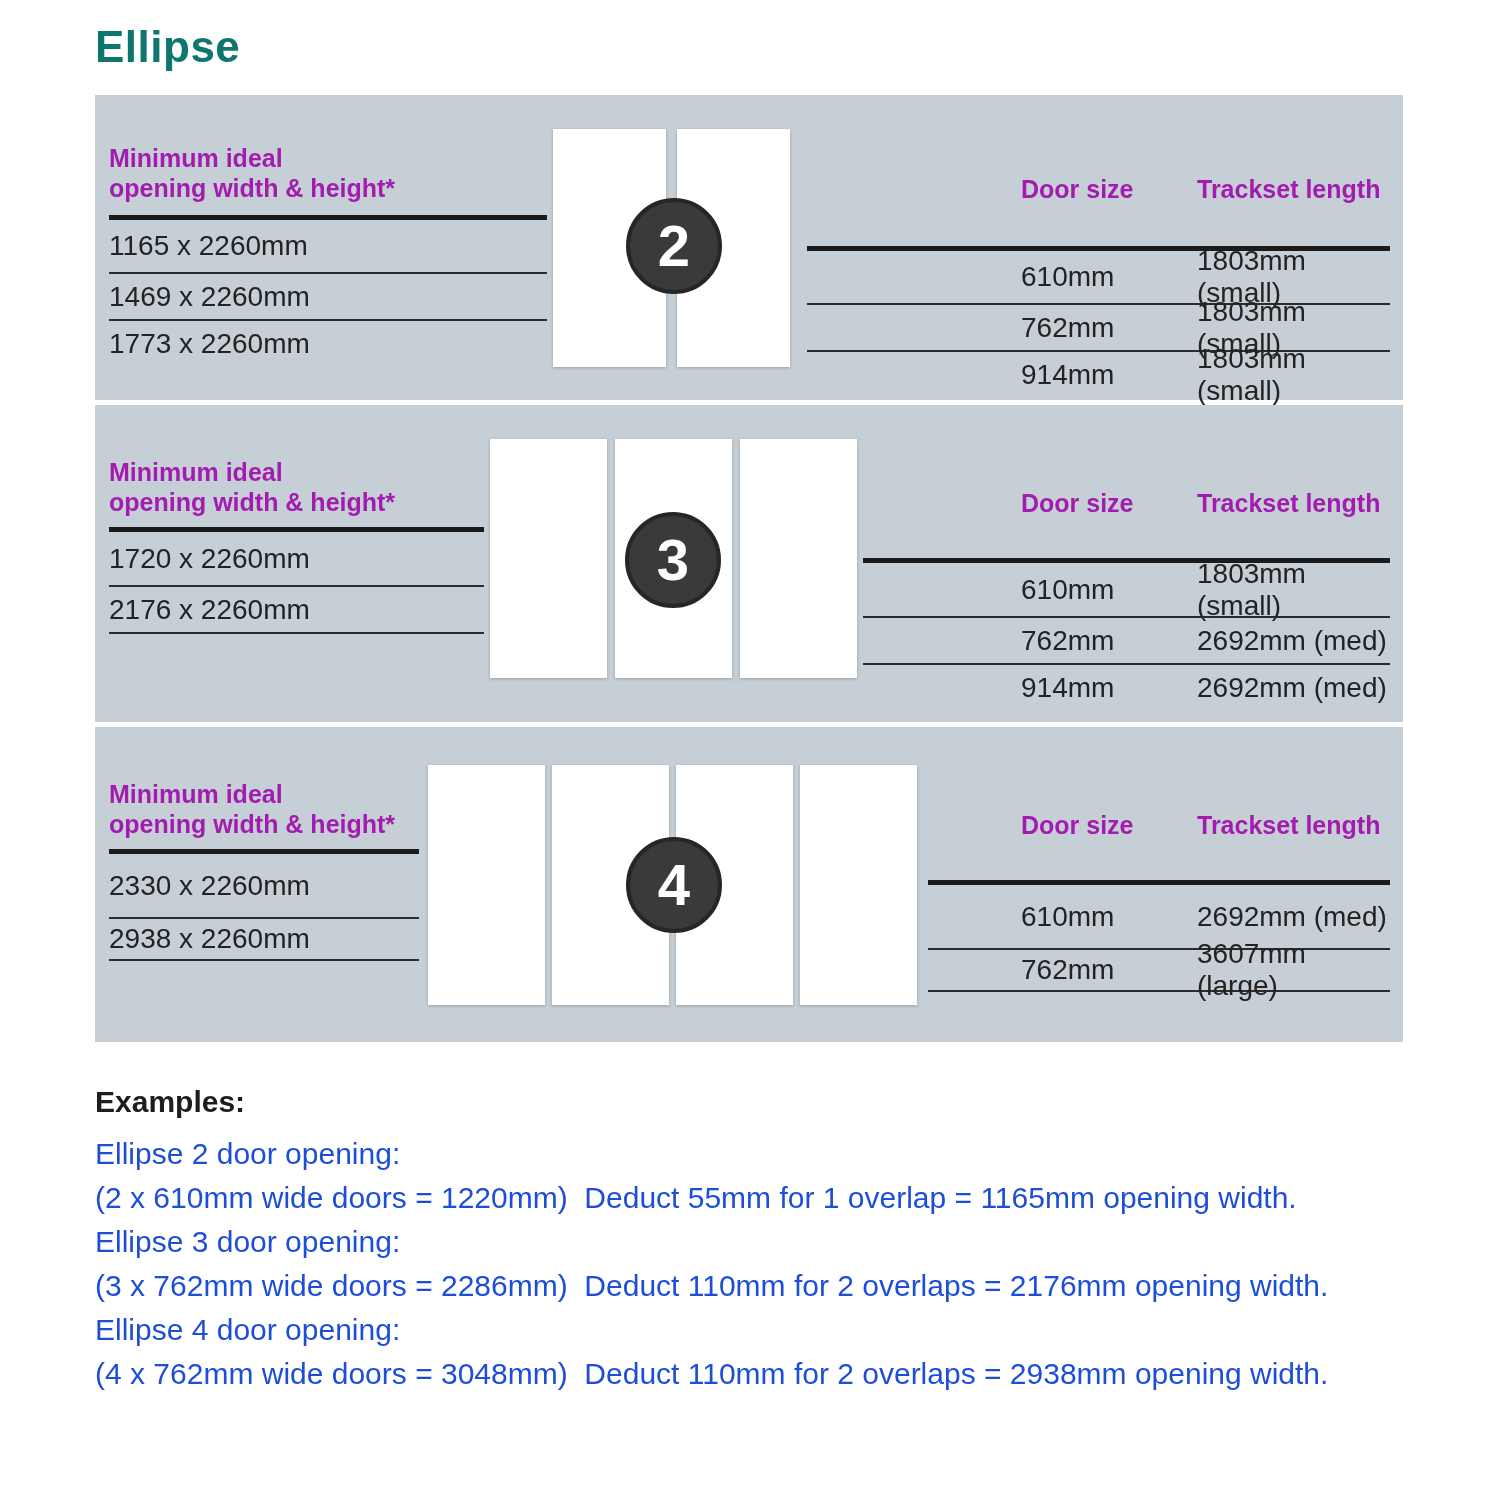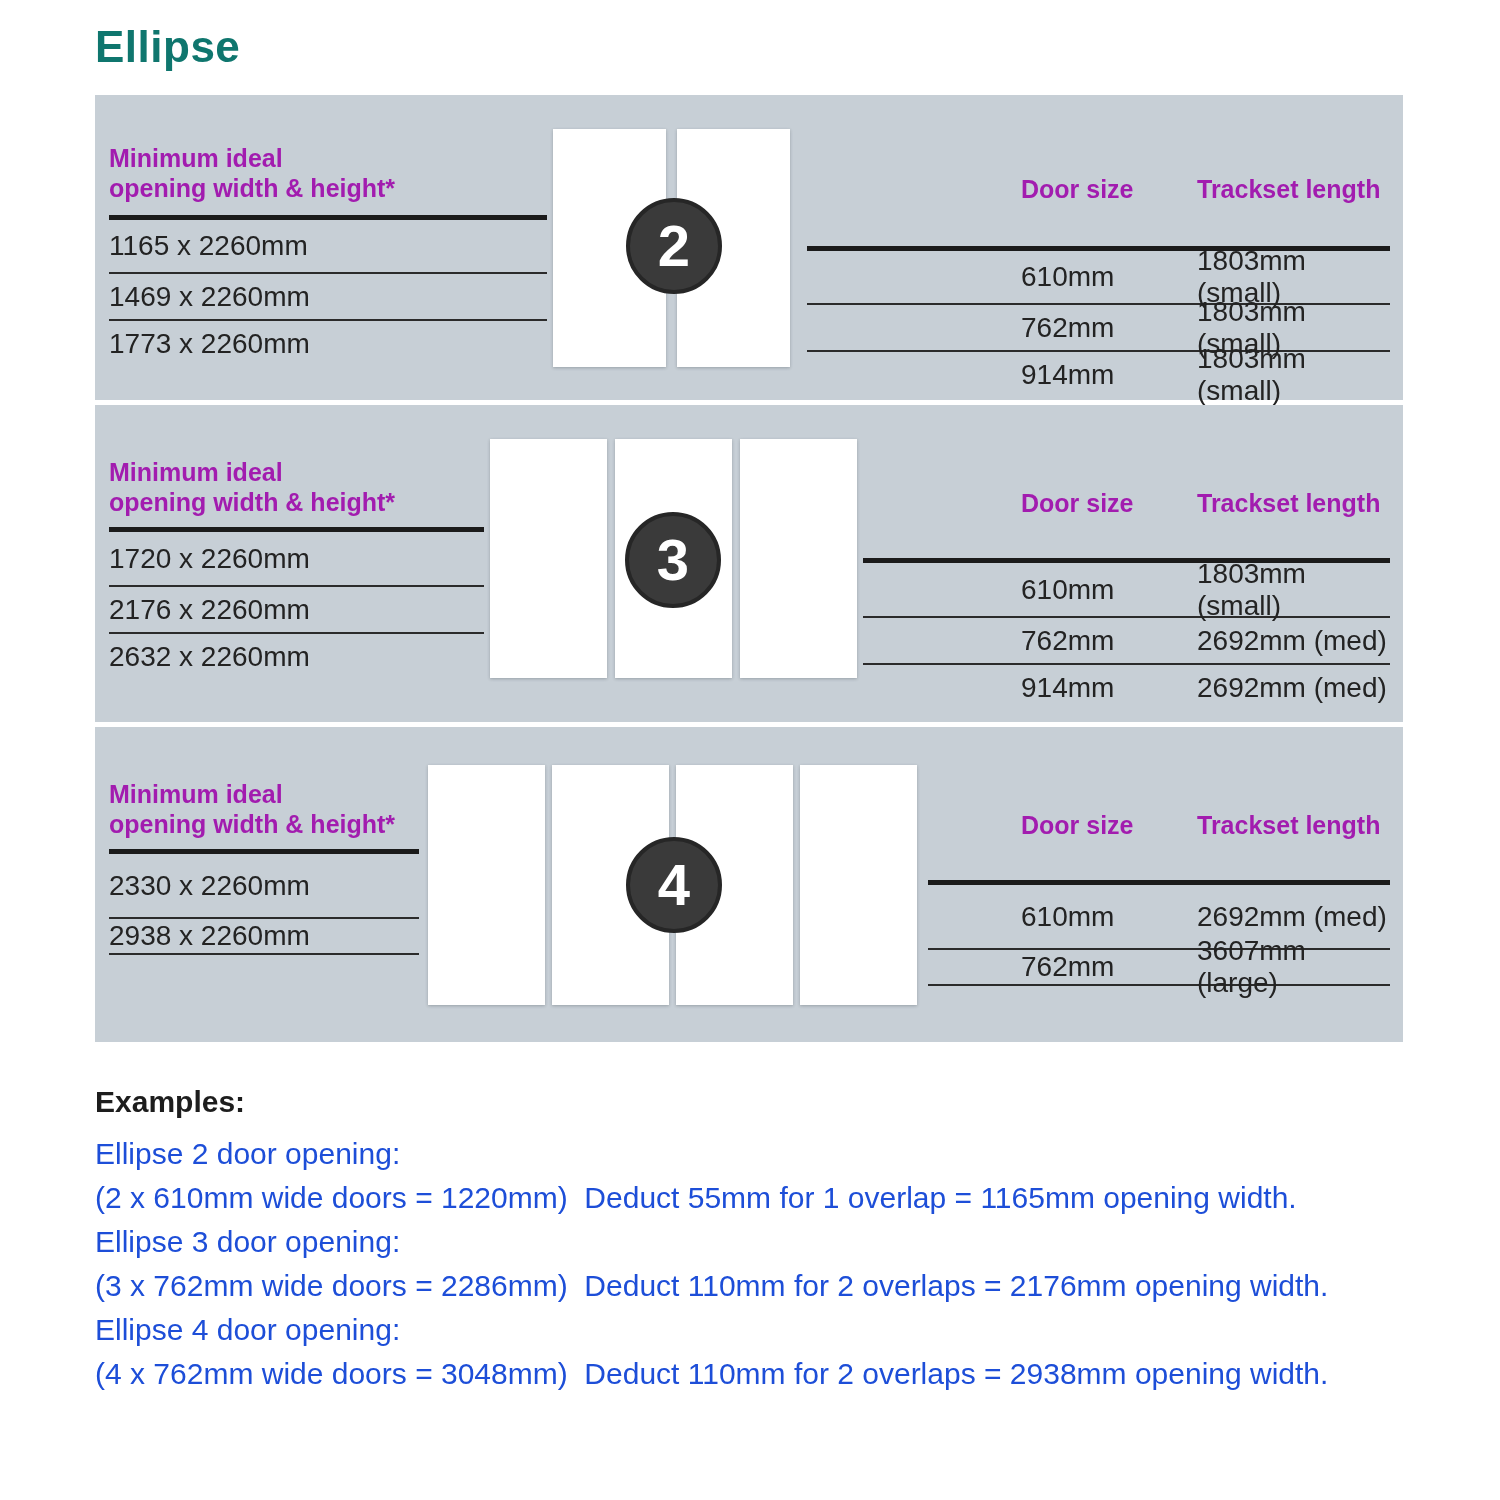--- a/index.html
+++ b/index.html
@@ -24,21 +24,21 @@
   .c1{flex:none;width:176px;}
   .c2{flex:1;}
   .rule{width:100%;}
   .rule.thick{height:5px;background:#1b1b1b;}
   .rule.thin{height:2px;background:#2b2b2b;}
   .vrow{display:flex;align-items:center;font-size:28px;color:#232323;}
   .vrow.first{height:52px;}
   .vrow.rest{height:45px;}
   .sec2 .vrow.first{height:53px;}
   .sec3 .vrow.first{height:63px;}
-  .sec3 .vrow.rest{height:34px;}
+  .sec3 .vrow.rest{height:40px;}
 
   
   .doors{position:absolute;display:flex;}
   .sec1 .doors{left:458px;top:34px;gap:11px;}
   .sec1 .door{width:113px;height:238px;}
   .sec2 .doors{left:395px;top:34px;gap:8px;}
   .sec2 .door{width:117px;height:239px;}
   .sec3 .doors{left:333px;top:38px;gap:7px;}
   .sec3 .door{width:117px;height:240px;}
   .door{background:#ffffff;box-shadow:0 1px 3px rgba(45,55,65,.30);}
@@ -111,21 +111,20 @@
 
     <section class="sec sec2">
       <div class="tleft">
         <div class="thead lh">Minimum ideal
 opening width &amp; height*</div>
         <div class="rule thick"></div>
         <div class="vrow first">1720 x 2260mm</div>
         <div class="rule thin"></div>
         <div class="vrow rest">2176 x 2260mm</div>
         <div class="rule thin"></div>
-        <div class="vrow rest">2632 x 2260mm</div>
       </div>
 
       <div class="doors">
         <div class="door"></div>
         <div class="door"></div>
         <div class="door"></div>
       </div>
       <div class="badge">
         <span>3</span>
       </div>

